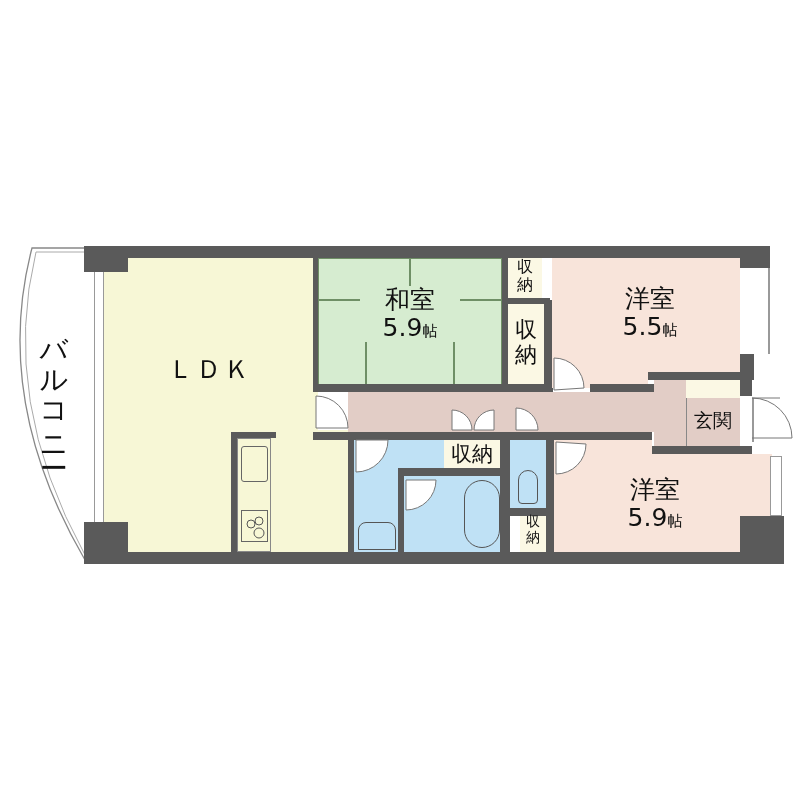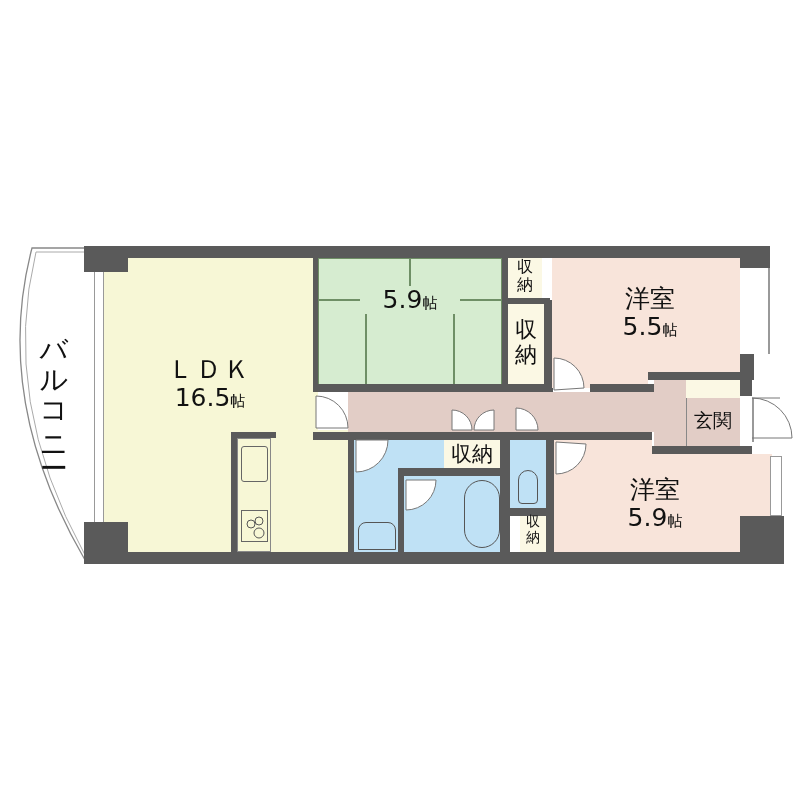--- a/index.html
+++ b/index.html
@@ -34,21 +34,20 @@
 <div class="abs wall" style="left:84px;top:246px;width:670px;height:12px;"></div>
 <div class="abs wall" style="left:84px;top:552px;width:700px;height:12px;"></div>
 
 <div class="room ldk" style="left:104px;top:258px;width:214px;height:294px;"></div>
 <div class="room ldk" style="left:104px;top:430px;width:244px;height:122px;"></div>
 <div class="abs wall" style="left:84px;top:246px;width:44px;height:26px;"></div>
 <div class="abs wall" style="left:84px;top:522px;width:44px;height:42px;"></div>
 <div class="abs" style="left:94px;top:272px;width:10px;height:250px;background:#fff;border-left:1px solid #999;border-right:1px solid #999;"></div>
 <div class="label" style="left:150px;top:355px;width:120px;">
   <div class="big">ＬＤＫ</div>
-  <div class="mid"><span>16.5</span><span class="unit">帖</span></div>
 </div>
 
 <div class="abs wall" style="left:231px;top:432px;width:45px;height:6px;"></div>
 <div class="abs wall" style="left:231px;top:432px;width:6px;height:120px;"></div>
 <div class="abs" style="left:237px;top:438px;width:34px;height:114px;border:1px solid #888;"></div>
 <div class="abs" style="left:241px;top:446px;width:27px;height:36px;border:1px solid #666;border-radius:3px;"></div>
 <div class="abs" style="left:241px;top:510px;width:27px;height:32px;border:1px solid #666;">
   <svg width="27" height="32" style="left:0;top:0;">
       <circle cx="9" cy="13" r="4" fill="none" stroke="#555"></circle>
       <circle cx="17" cy="10" r="4" fill="none" stroke="#555"></circle>
@@ -58,20 +57,21 @@
 
 <div class="room washitsu" style="left:318px;top:258px;width:184px;height:128px;"></div>
 <div class="tatami" style="left:318px;top:258px;width:92px;height:42px;"></div>
 <div class="tatami" style="left:410px;top:258px;width:92px;height:42px;"></div>
 <div class="tatami" style="left:318px;top:300px;width:48px;height:86px;"></div>
 <div class="tatami" style="left:366px;top:300px;width:88px;height:86px;"></div>
 <div class="tatami" style="left:454px;top:300px;width:48px;height:86px;"></div>
 <div class="abs wall" style="left:313px;top:384px;width:240px;height:8px;"></div>
 <div class="abs wall" style="left:313px;top:258px;width:5px;height:130px;"></div>
 <div class="label" style="left:360px;top:286px;width:100px;background:#d6ecd0;">
+  <div class="mid">和室</div>
   <div class="mid"><span>5.9</span><span class="unit">帖</span></div>
 </div>
 
 <div class="abs wall" style="left:502px;top:258px;width:6px;height:130px;"></div>
 <div class="room storage" style="left:508px;top:258px;width:34px;height:40px;"></div>
 <div class="abs wall" style="left:502px;top:298px;width:48px;height:6px;"></div>
 <div class="room storage" style="left:508px;top:304px;width:36px;height:80px;"></div>
 <div class="abs wall" style="left:544px;top:300px;width:8px;height:88px;"></div>
 <div class="label small" style="left:508px;top:258px;width:34px;font-size:16px;">
   <div>収</div>

